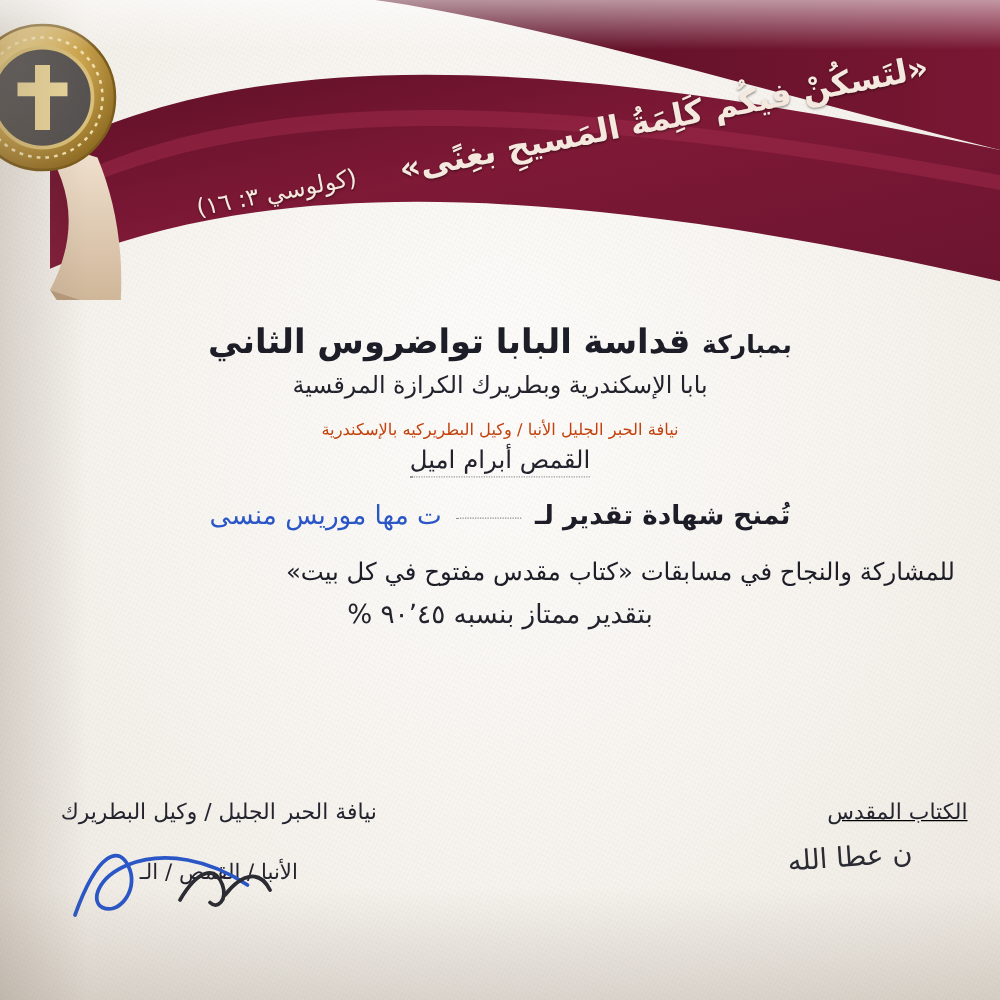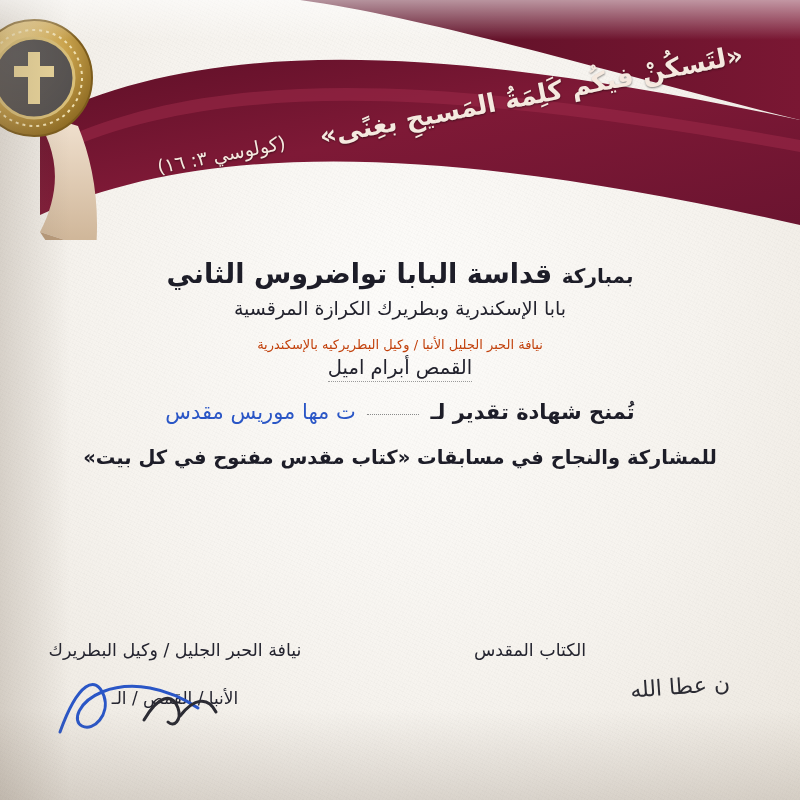--- a/index.html
+++ b/index.html
@@ -151,44 +151,46 @@
     vertical-align: 4px;
   }
   .handwrite {
     color: #2a56c6;
     font-weight: normal;
     font-size: 21px;
     font-family: "DejaVu Sans", "Liberation Sans", sans-serif;
   }
   .line-reason {
     font-size: 19.5px;
-    font-weight: bold;
+    font-weight: normal;
     color: #1d1d28;
     margin-bottom: 10px;
+    text-align: right;
   }
   .line-grade {
     font-size: 21px;
     color: #23232e;
     margin-bottom: 8px;
   }
 
   
   .sig-row {
     position: absolute;
     left: 0; right: 0;
     top: 640px;
     height: 120px;
     direction: rtl;
   }
   .sig-right {
     position: absolute;
     right: 26px;
     top: 0;
-    text-align: left;
+    text-align: right;
     width: 300px;
+    text-decoration: underline;
   }
   .sig-left {
     position: absolute;
     left: 30px;
     top: 0;
     text-align: center;
     width: 290px;
   }
   .sig-label {
     font-size: 17.5px;
@@ -280,23 +282,24 @@
       <span>قداسة البابا تواضروس الثاني</span>
     </div>
     <div class="line-title">بابا الإسكندرية وبطريرك الكرازة المرقسية</div>
     <div class="line-bishop">نيافة الحبر الجليل الأنبا / وكيل البطريركيه بالإسكندرية</div>
     <div class="line-priest">
       <span class="underdots">القمص أبرام اميل</span>
     </div>
     <div class="line-grant">
       <span>تُمنح شهادة تقدير لـ</span>
       <span class="fill-dots"></span>
-      <span class="handwrite">ت مها موريس مقدس</span>
+      <span class="handwrite">ت مها موريس منسى</span>
     </div>
     <div class="line-reason">للمشاركة والنجاح في مسابقات «كتاب مقدس مفتوح في كل بيت»</div>
+    <div class="line-grade">بتقدير ممتاز بنسبه ٩٠٬٤٥ %</div>
   </div>
 
   <div class="sig-row">
     <div class="sig-right">
       <div class="sig-label">الكتاب المقدس</div>
     </div>
     <div class="sig-ink ink-right">ن عطا الله</div>
 
     <div class="sig-left">
       <div class="sig-label">نيافة الحبر الجليل / وكيل البطريرك</div>

